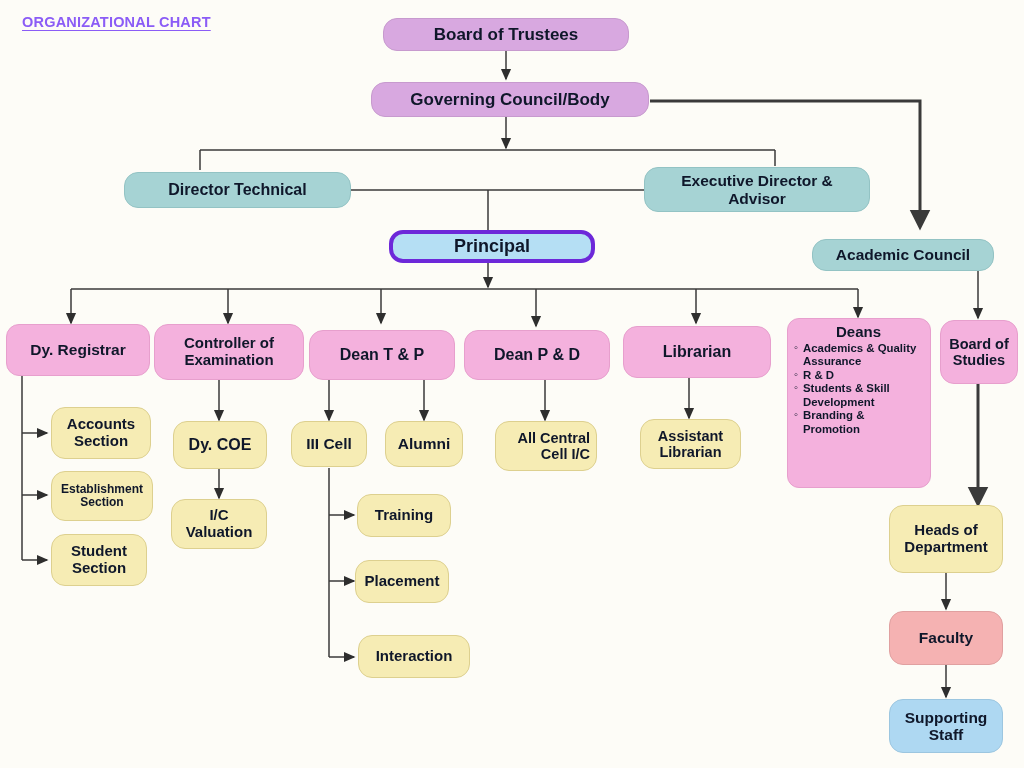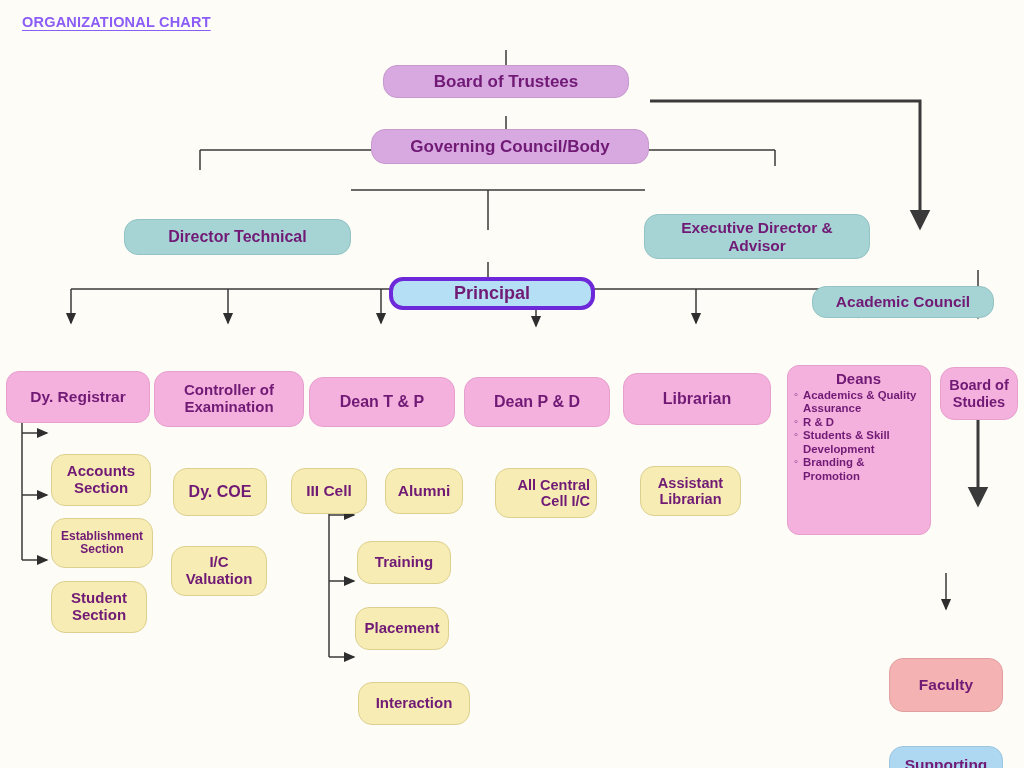--- a/index.html
+++ b/index.html
@@ -28,26 +28,25 @@
     pointer-events: none;
   }
   .node {
     position: absolute;
     box-sizing: border-box;
     display: flex;
     align-items: center;
     justify-content: center;
     text-align: center;
     font-weight: bold;
-    color: #701a75;
+    color: #0f172a;
     border-radius: 14px;
     line-height: 1.12;
     padding: 3px 6px;
     z-index: 3;
-    margin-top: 47px;
   }
   .n-purple { background: #d8a8e0; border: 1px solid #c79ace; }
   .n-teal   { background: #a6d3d4; border: 1px solid #93c3c4; }
   .n-blue   { background: #b5dff4; border: 4px solid #6d28d9; }
   .n-pink   { background: #f4b1dd; border: 1px solid #e79fcd; }
   .n-yellow { background: #f6ecb4; border: 1px solid #ddd08f; }
   .n-red    { background: #f5b2b2; border: 1px solid #e0a0a0; }
   .n-lblue  { background: #aed8f2; border: 1px solid #9cc6e0; }
 
   #page-title {
@@ -193,21 +192,21 @@
   <div class="node n-pink deans-box" style="left:787px; top:318px; width:144px; height:170px;">
     <div class="deans-title">Deans</div>
     <ul class="deans-list">
       <li>Academics &amp; Quality Assurance</li>
       <li>R &amp; D</li>
       <li>Students &amp; Skill Development</li>
       <li>Branding &amp; Promotion</li>
     </ul>
   </div>
 
-  <div class="node n-pink" style="left:940px; top:320px; width:78px; height:53px; font-size:14.5px;">Board of Studies</div>
+  <div class="node n-pink" style="left:940px; top:320px; width:78px; height:64px; font-size:14.5px;">Board of Studies</div>
 
   <div class="node n-yellow" style="left:51px; top:407px; width:100px; height:52px; font-size:15px;">Accounts Section</div>
 
   <div class="node n-yellow" style="left:51px; top:471px; width:102px; height:50px; font-size:12px;">Establishment Section</div>
 
   <div class="node n-yellow" style="left:51px; top:534px; width:96px; height:52px; font-size:15px;">Student Section</div>
 
   <div class="node n-yellow" style="left:173px; top:421px; width:94px; height:48px; font-size:16px;">Dy. COE</div>
 
   <div class="node n-yellow" style="left:171px; top:499px; width:96px; height:50px; font-size:15px;">I/C Valuation</div>
@@ -219,18 +218,19 @@
   <div class="node n-yellow" style="left:357px; top:494px; width:94px; height:43px; font-size:15px;">Training</div>
 
   <div class="node n-yellow" style="left:355px; top:560px; width:94px; height:43px; font-size:15px;">Placement</div>
 
   <div class="node n-yellow" style="left:358px; top:635px; width:112px; height:43px; font-size:15px;">Interaction</div>
 
   <div class="node n-yellow" style="left:495px; top:421px; width:102px; height:50px; font-size:14.5px;text-align:right;">All Central Cell I/C</div>
 
   <div class="node n-yellow" style="left:640px; top:419px; width:101px; height:50px; font-size:14.5px;">Assistant Librarian</div>
 
+  <div class="node n-yellow" style="left:889px; top:505px; width:114px; height:68px; font-size:15px;">Heads of Department</div>
 
   <div class="node n-red" style="left:889px; top:611px; width:114px; height:54px; font-size:15.5px;">Faculty</div>
 
   <div class="node n-lblue" style="left:889px; top:699px; width:114px; height:54px; font-size:15.5px;">Supporting Staff</div>
 
 </div>
 
 </body></html>

